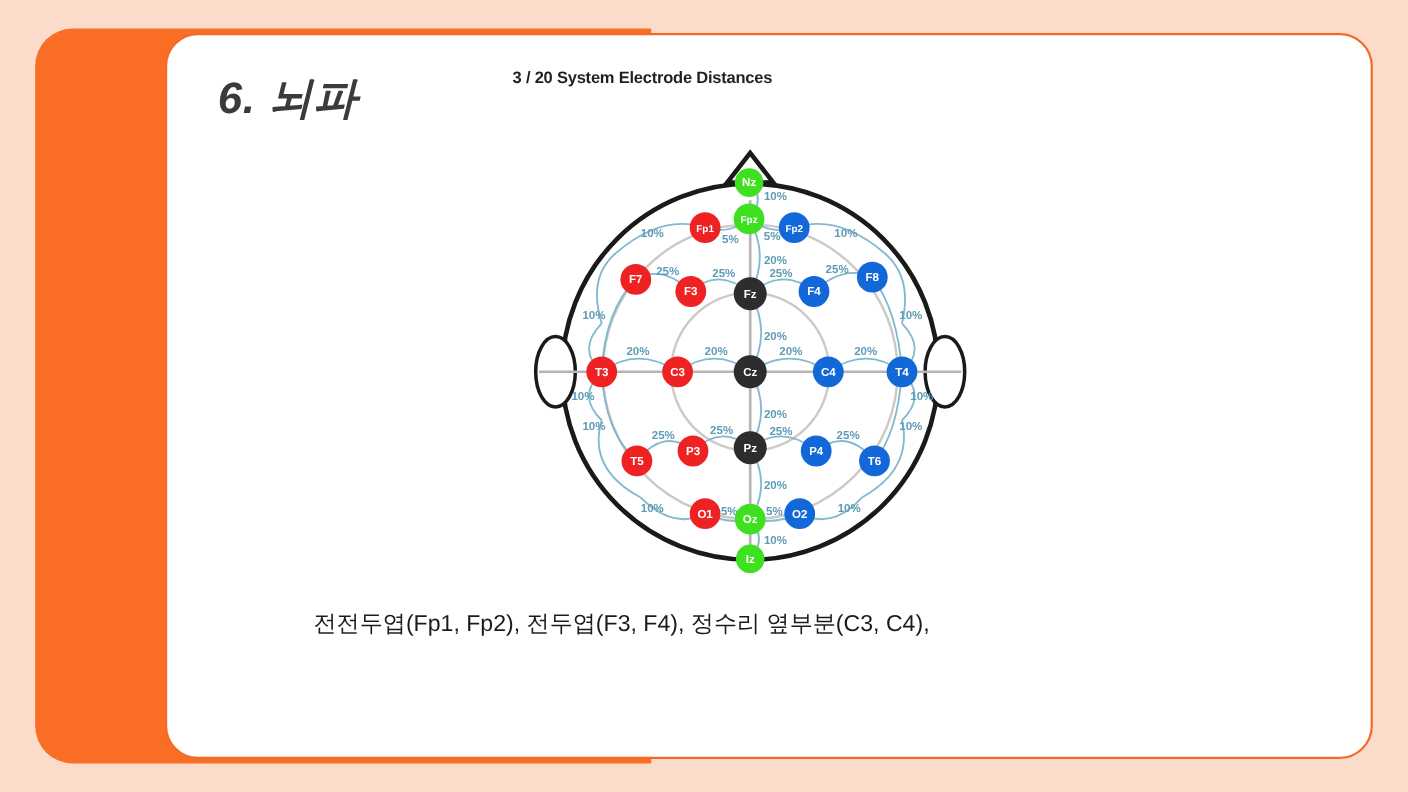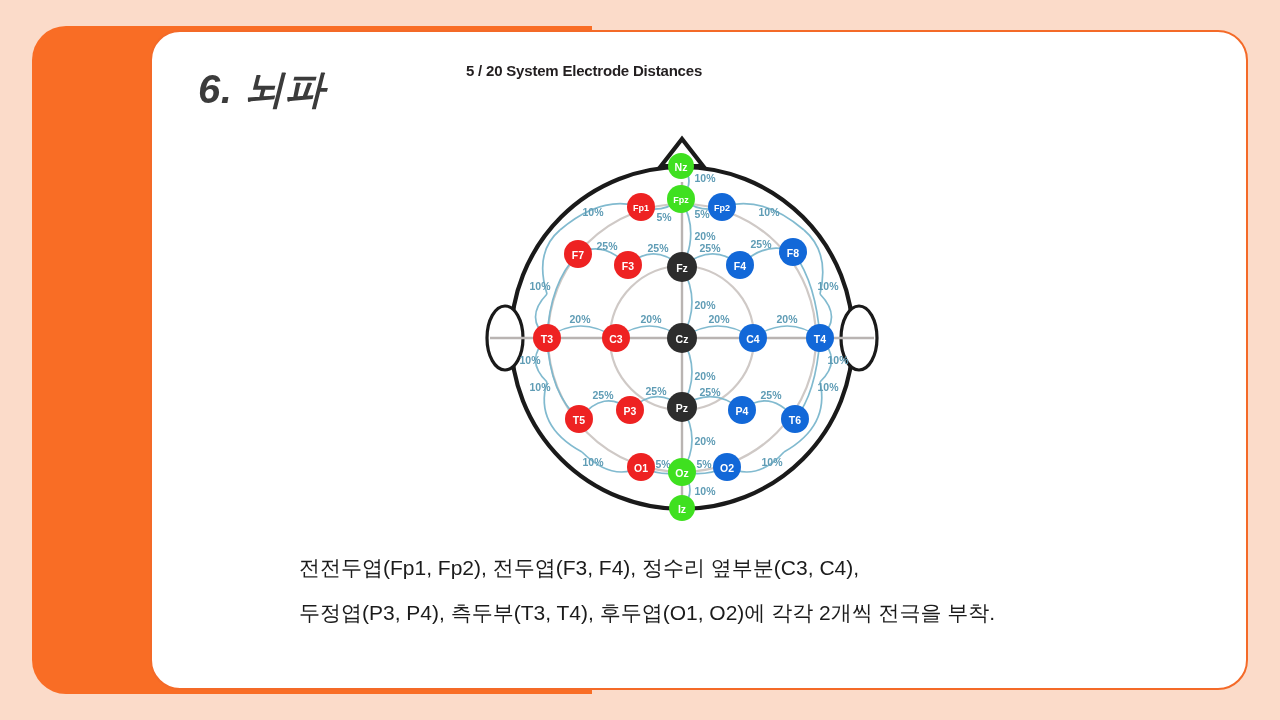--- a/index.html
+++ b/index.html
@@ -116,37 +116,37 @@
     font-size: 10.5px;
     font-weight: bold;
     text-anchor: middle;
     dominant-baseline: central;
   }
   .node-label.small { font-size: 9px; }
 
   
   .caption {
     position: absolute;
-    left: 299px;
+    left: 285px;
     top: 545px;
     width: 880px;
     color: #1b1b1b;
     font-size: 21px;
     line-height: 45px;
     white-space: nowrap;
   }
 </style>
 </head>
 <body>
 
 <div class="orange-panel"></div>
 <div class="white-card"></div>
 
 <div class="slide-title">6. 뇌파</div>
-<div class="diagram-title">5 / 20 System Electrode Distances</div>
+<div class="diagram-title">3 / 20 System Electrode Distances</div>
 
 <div class="diagram">
   <svg width="440" height="412" viewBox="0 0 440 412" xmlns="http://www.w3.org/2000/svg">
 
     <path class="nose" d="M 199 44 L 220 17 L 241 44 Z"></path>
 
     <circle class="head-outline" cx="220" cy="216" r="171"></circle>
 
     <ellipse class="ear" cx="43" cy="216" rx="18" ry="32"></ellipse>
     <ellipse class="ear" cx="397" cy="216" rx="18" ry="32"></ellipse>
@@ -332,14 +332,13 @@
         <g>
           <circle cx="220" cy="386" r="13" fill="#3fe020"></circle>
           <text class="node-label" x="220" y="386.5">Iz</text>
         </g>
       </g>
   </svg>
 </div>
 
 <div class="caption">
   <div>전전두엽(Fp1, Fp2), 전두엽(F3, F4), 정수리 옆부분(C3, C4),</div>
-  <div>두정엽(P3, P4), 측두부(T3, T4), 후두엽(O1, O2)에 각각 2개씩 전극을 부착.</div>
 </div>
 
 </body></html>

